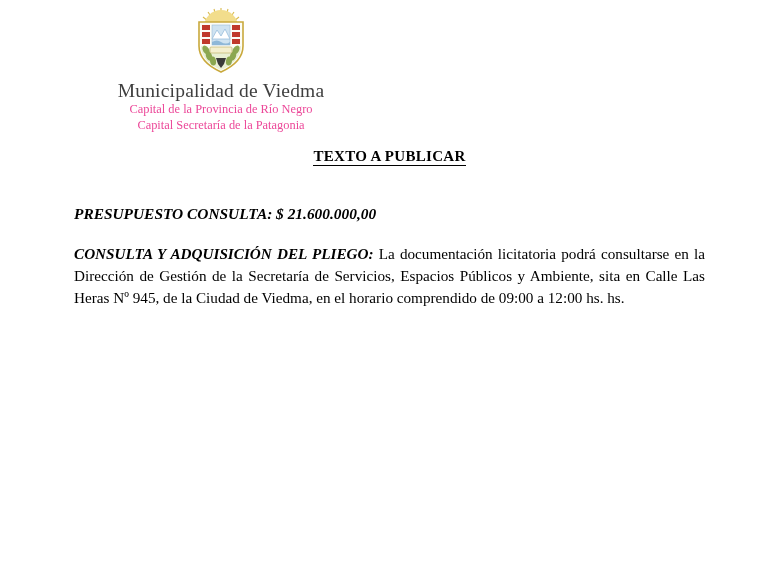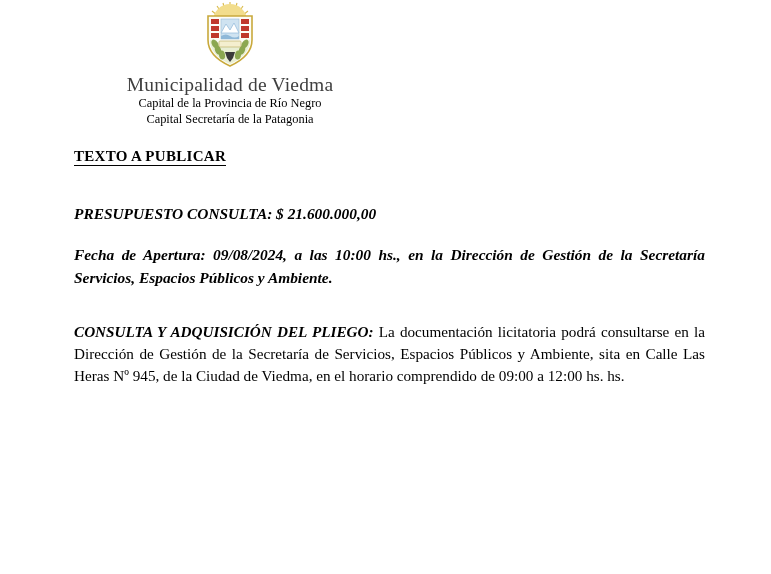--- a/index.html
+++ b/index.html
@@ -20,24 +20,24 @@
   .page {
     width: 771px;
     height: 574px;
     position: relative;
     box-sizing: border-box;
   }
 
   
   .letterhead {
     position: absolute;
-    left: 17px;
+    left: 8px;
     top: 0;
     width: 420px;
-    padding-top: 0;
+    padding-top: 6px;
   }
   .crest-wrap {
     width: 100%;
     text-align: center;
     padding-left: 6px;
     box-sizing: border-box;
   }
   .crest {
     display: inline-block;
     width: 62px;
@@ -52,35 +52,35 @@
   }
   .org-name {
     font-size: 19.5px;
     letter-spacing: 0.2px;
     color: #3f3f3f;
     line-height: 1.15;
     white-space: nowrap;
   }
   .org-sub {
     font-size: 12.4px;
-    color: #000000;
+    color: #ec4899;
     line-height: 1.28;
     white-space: nowrap;
   }
 
   
   .content {
     position: absolute;
     left: 74px;
     right: 66px;
     top: 148px;
   }
 
   .doc-title {
-    text-align: left;
+    text-align: center;
     font-weight: bold;
     font-size: 15px;
     letter-spacing: 0.3px;
     margin: 0 0 38px 0;
   }
   .doc-title span {
     border-bottom: 1.4px solid #000;
     padding-bottom: 1px;
   }
 
@@ -202,20 +202,19 @@
   <div class="content">
 
     <div class="doc-title">
       <span>TEXTO A PUBLICAR</span>
     </div>
 
 
 
     <p class="budget-par">PRESUPUESTO CONSULTA: $ 21.600.000,00</p>
 
-    <p class="date-par">Fecha de Apertura: 09/08/2024, a las 10:00 hs., en la Dirección de Gestión de la Secretaría Servicios, Espacios Públicos y Ambiente.</p>
 
     <p class="pliego-par">
       <span class="hdr">CONSULTA Y ADQUISICIÓN DEL PLIEGO:</span><span> La documentación licitatoria podrá consultarse en la Dirección de Gestión de la Secretaría de Servicios, Espacios Públicos y Ambiente, sita en Calle Las Heras Nº 945, de la Ciudad de Viedma, en el horario comprendido de 09:00 a 12:00 hs. hs.</span>
     </p>
 
   </div>
 </div>
 
 </body></html>

